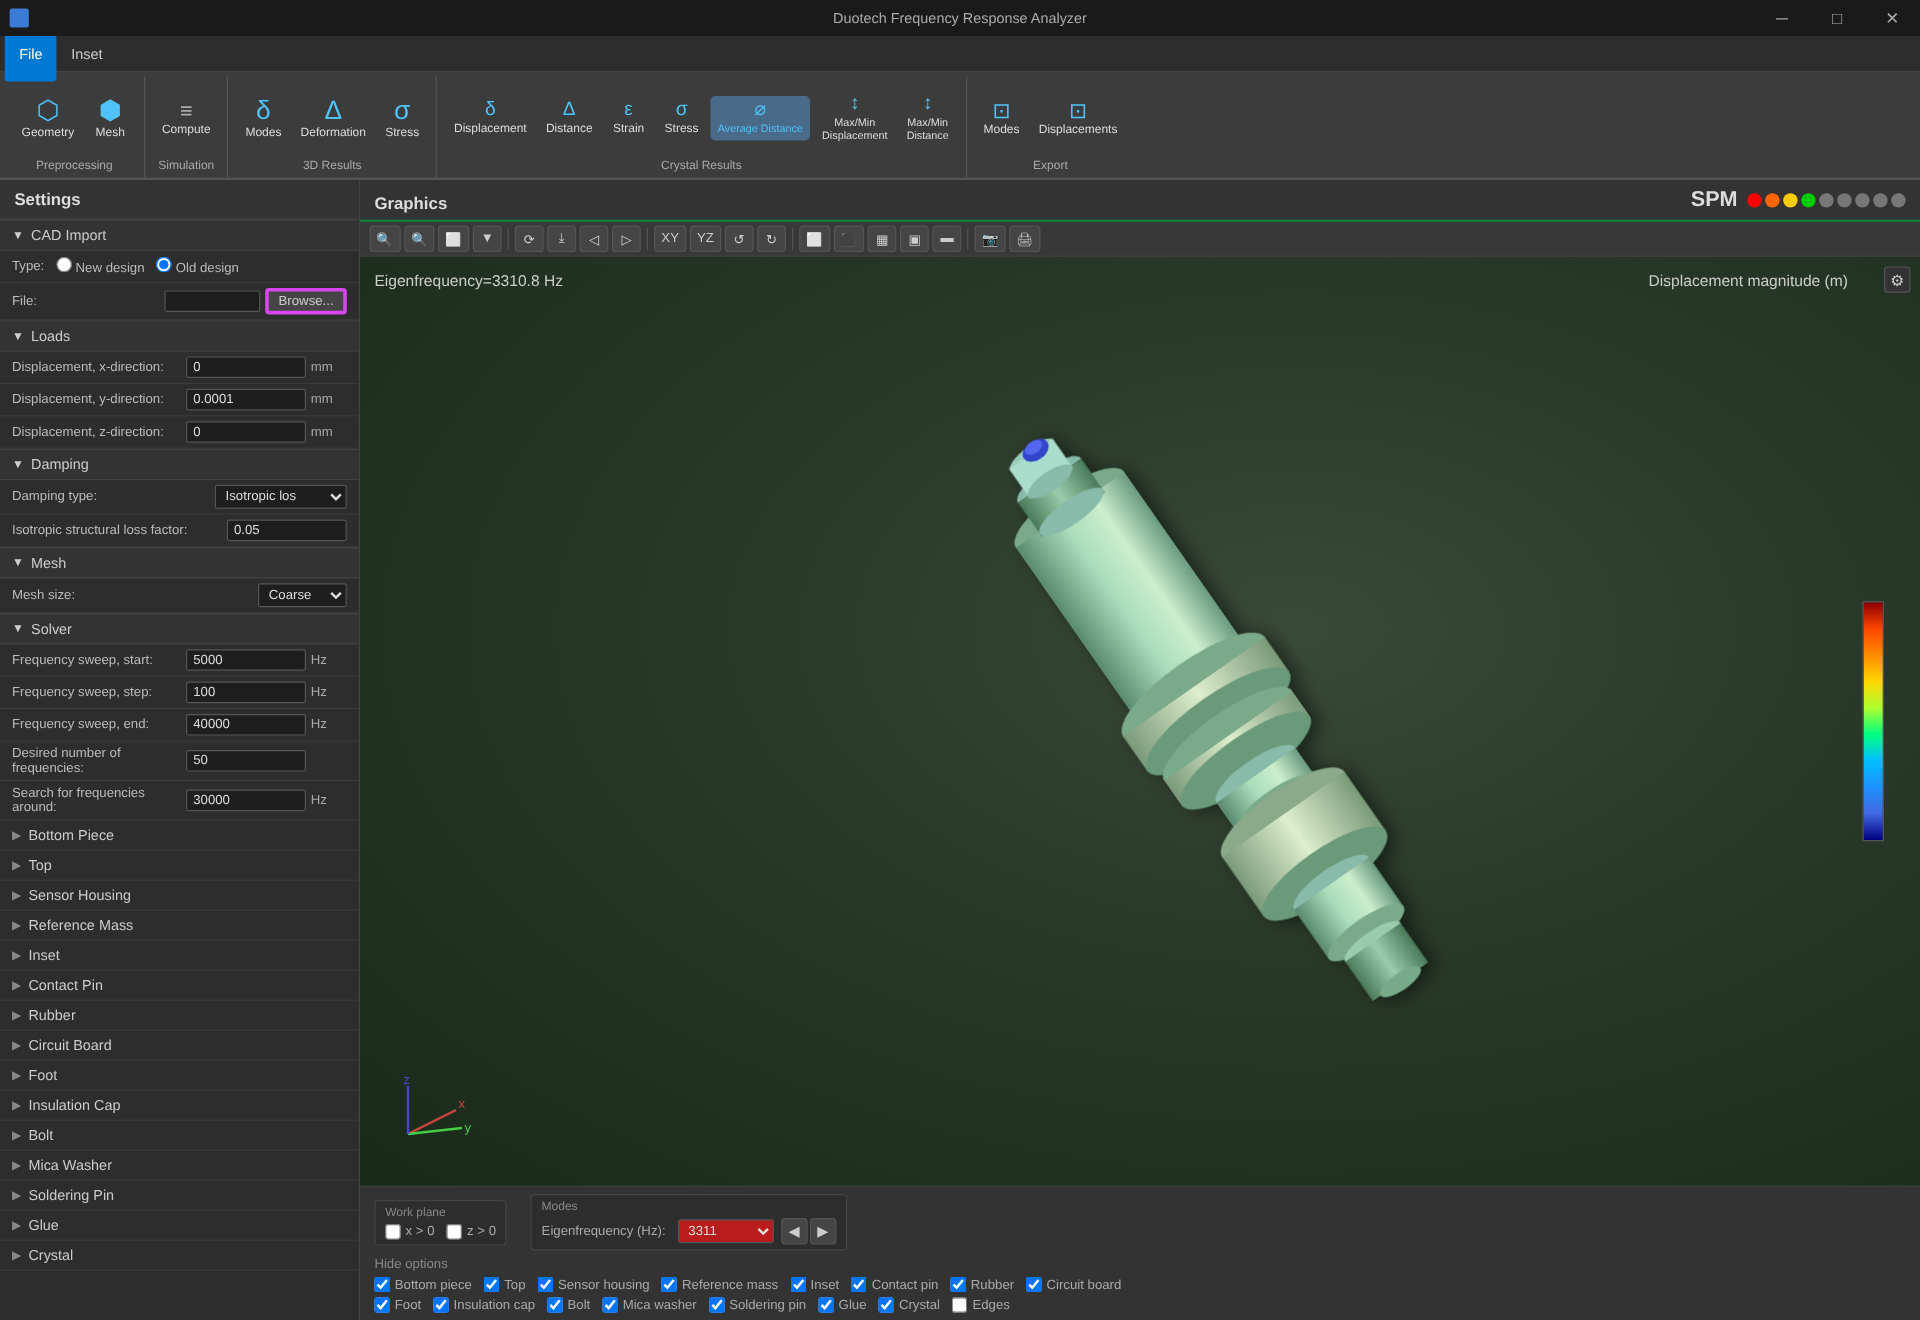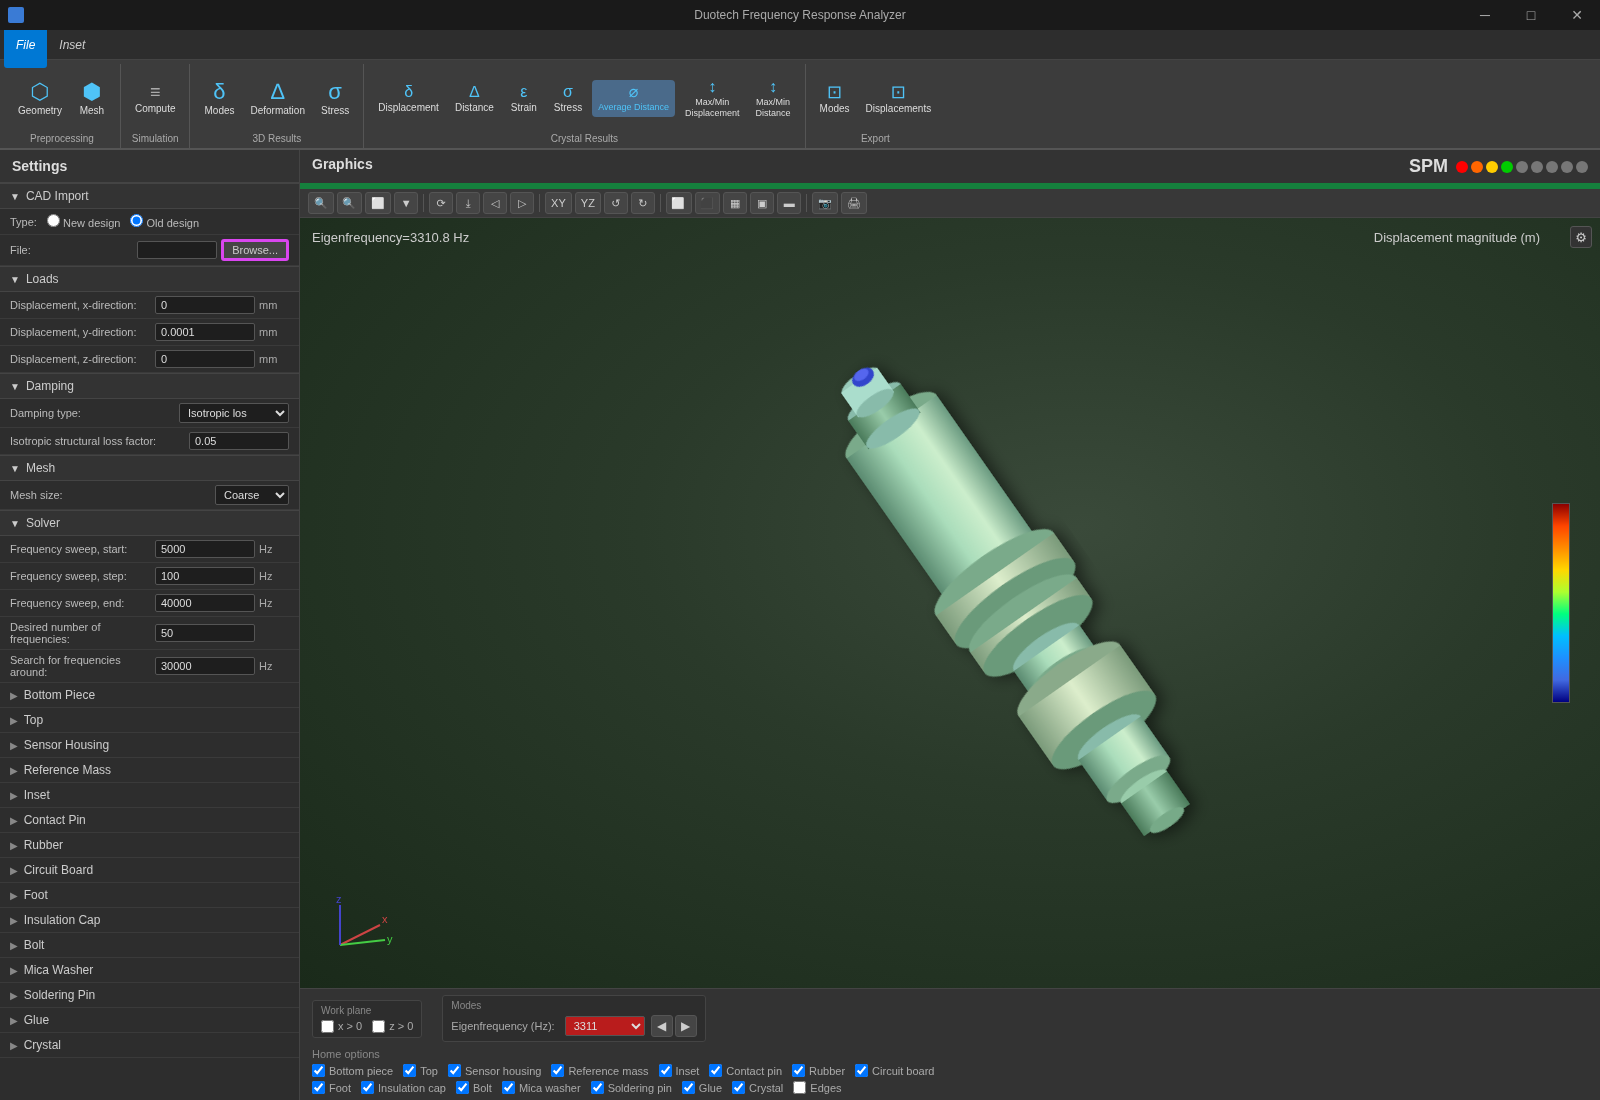--- a/index.html
+++ b/index.html
@@ -6,21 +6,21 @@
     body { font-family: 'Segoe UI', Arial, sans-serif; font-size: 12px; background: #2b2b2b; color: #ccc; overflow: hidden; width: 1600px; height: 1100px; }
 
     
     #titlebar { background: #1a1a1a; height: 30px; display: flex; align-items: center; justify-content: center; color: #aaa; font-size: 12px; position: relative; }
     #titlebar .win-controls { position: absolute; right: 0; top: 0; display: flex; }
     #titlebar .win-controls span { width: 46px; height: 30px; display: flex; align-items: center; justify-content: center; color: #aaa; font-size: 14px; cursor: pointer; }
     #titlebar .app-icon { position: absolute; left: 8px; width: 16px; height: 16px; background: #3a7bd5; border-radius: 2px; }
 
     
     #menubar { background: #2d2d2d; height: 30px; display: flex; align-items: center; padding: 0 4px; border-bottom: 1px solid #444; }
-    #menubar .menu-item { padding: 16px 12px; color: #ccc; cursor: pointer; border-radius: 3px; font-size: 12px; font-style: italic; }
+    #menubar .menu-item { padding: 16px 12px; color: #ccc; cursor: pointer; border-radius: 3px; font-size: 12px; }
     #menubar .menu-item.active { background: #0078d4; color: white; }
 
     
     #ribbon { background: #3c3c3c; border-bottom: 2px solid #555; display: flex; padding: 4px 4px 0; height: 90px; }
     .ribbon-group { display: flex; flex-direction: column; border-right: 1px solid #555; padding: 2px 8px; align-items: center; }
     .ribbon-group-label { font-size: 10px; color: #aaa; margin-top: auto; padding: 2px 0; }
     .ribbon-items { display: flex; gap: 4px; flex: 1; align-items: center; }
     .ribbon-btn { display: flex; flex-direction: column; align-items: center; padding: 4px 6px; border-radius: 4px; cursor: pointer; min-width: 40px; }
     .ribbon-btn .icon { font-size: 22px; line-height: 1; margin-bottom: 2px; }
     .ribbon-btn .lbl { font-size: 10px; color: #ddd; text-align: center; line-height: 1.2; }
@@ -48,21 +48,21 @@
 
     .form-row-radio { display: flex; align-items: center; padding: 4px 10px; }
     .form-label-full { color: #bbb; font-size: 11px; margin-right: 10px; }
 
     .nav-item { display: flex; align-items: center; padding: 5px 10px; cursor: pointer; border-bottom: 1px solid #3a3a3a; }
     .nav-item .nav-arrow { margin-right: 6px; font-size: 10px; color: #888; }
     .nav-item .nav-label { font-size: 12px; color: #ccc; }
 
     
     #graphics-panel { flex: 1; display: flex; flex-direction: column; background: #2a2a2a; }
-    #graphics-header { display: flex; align-items: flex-start; justify-content: space-between; padding: 6px 12px; background: #333; border-bottom: 6px solid #15803d; }
+    #graphics-header { display: flex; align-items: flex-end; justify-content: space-between; padding: 6px 12px; background: #333; border-bottom: 2px solid #15803d; }
     #graphics-title { font-size: 14px; font-weight: bold; color: #ddd; }
     .spm-logo { display: flex; align-items: center; gap: 4px; }
     .spm-text { font-size: 18px; font-weight: bold; color: #ddd; margin-right: 4px; }
     .spm-dots { display: flex; gap: 3px; align-items: center; }
     .spm-dot { width: 12px; height: 12px; border-radius: 50%; }
 
     #graphics-toolbar { background: #383838; padding: 3px 8px; display: flex; gap: 3px; align-items: center; border-bottom: 1px solid #444; flex-wrap: wrap; }
     .tb-btn { background: #454545; border: 1px solid #555; border-radius: 3px; padding: 2px 5px; color: #ccc; cursor: pointer; font-size: 11px; display: flex; align-items: center; justify-content: center; min-width: 24px; height: 22px; }
     .tb-sep { width: 1px; height: 18px; background: #555; margin: 0 2px; }
 
@@ -539,21 +539,21 @@
             </select>
             <div class="nav-arrows">
               <button class="nav-arrow-btn">◀</button>
               <button class="nav-arrow-btn">▶</button>
             </div>
           </div>
         </div>
       </div>
 
       <div style="margin-top:4px">
-        <div style="font-size:11px; color:#888; margin-bottom:4px">Home options</div>
+        <div style="font-size:11px; color:#888; margin-bottom:4px">Hide options</div>
         <div class="hide-options-row">
           <label class="bottom-check">
               <input type="checkbox" checked="" style="">
               <span>Bottom piece</span>
             </label>
           <label class="bottom-check">
               <input type="checkbox" checked="" style="">
               <span>Top</span>
             </label>
           <label class="bottom-check">

